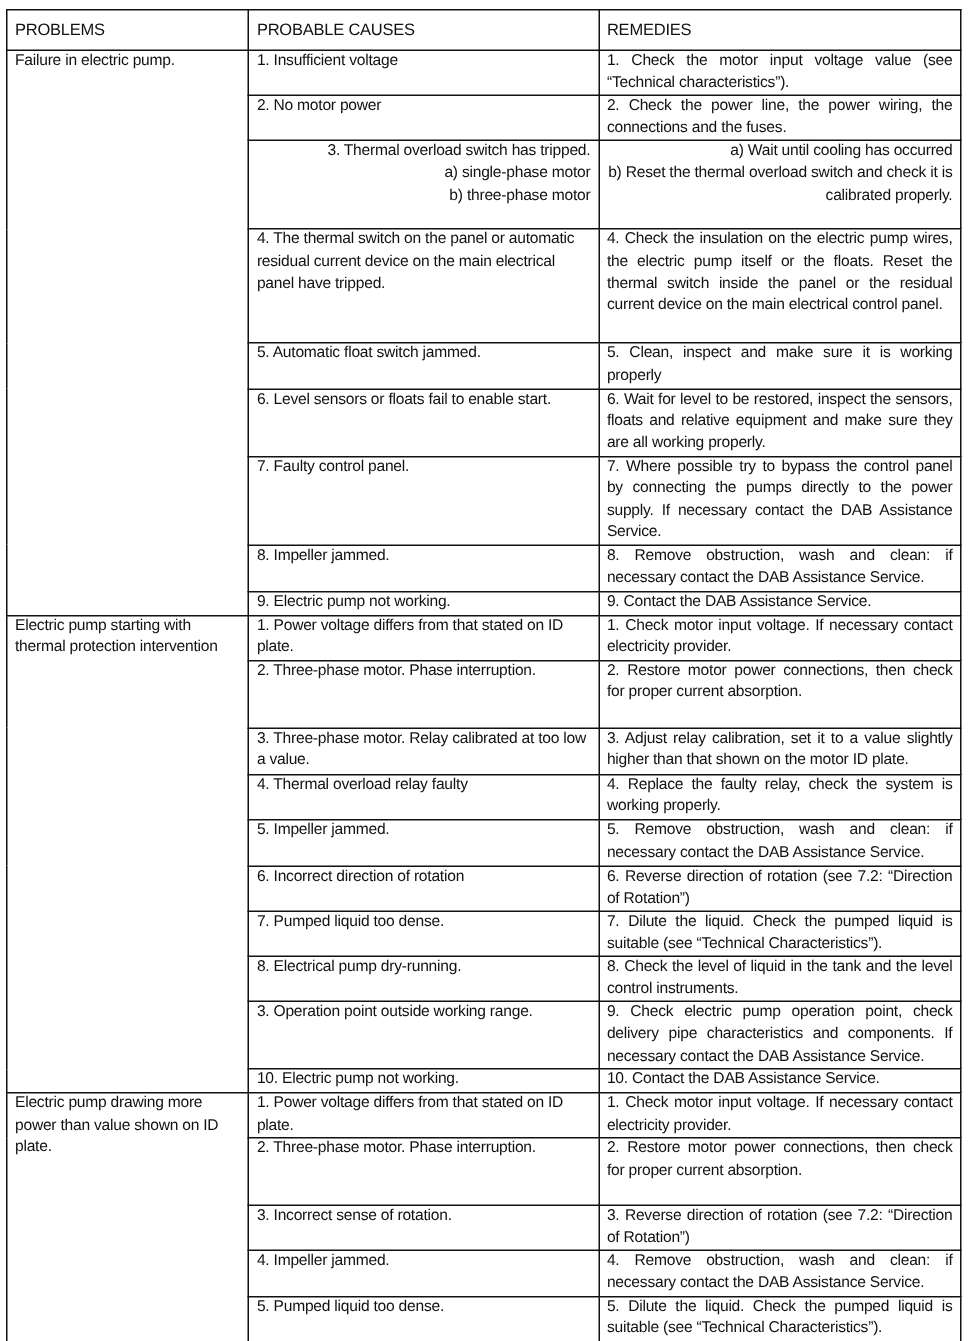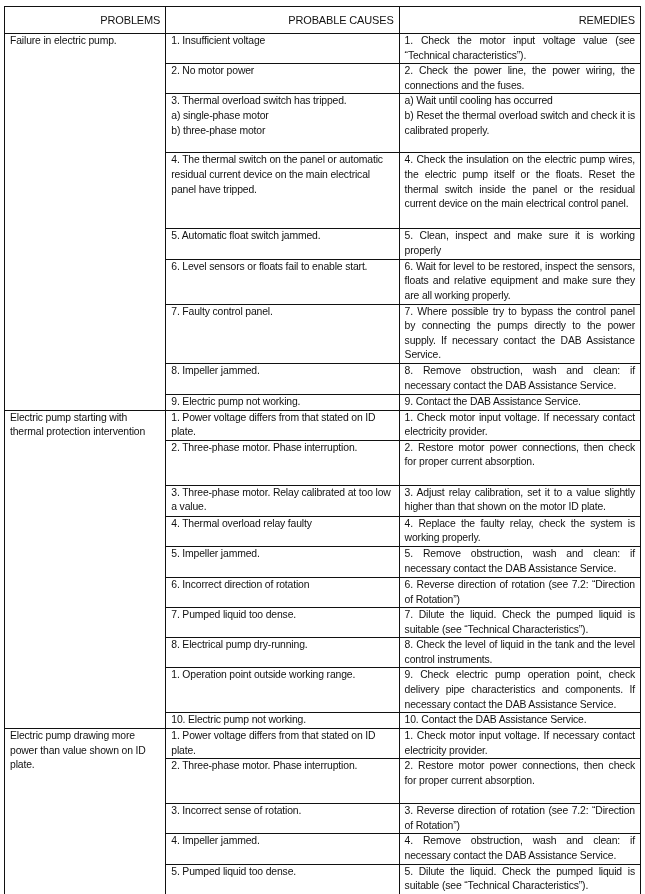--- a/index.html
+++ b/index.html
@@ -1,26 +1,26 @@
 <!DOCTYPE html>
 <html><head>
 <meta charset="utf-8">
 <style>
   html, body { margin: 0; padding: 0; background: #ffffff; }
   body { width: 645px; height: 894px; overflow: hidden; position: relative;
          font-family: "Liberation Sans", sans-serif; color: #111; }
   table.ts { position: absolute; left: 4px; top: 6px; width: 637px;
              border-collapse: collapse; table-layout: fixed; font-size: 10.4px; line-height: 14.6px; }
   table.ts th, table.ts td { border: 1px solid #111; vertical-align: top; padding: 0 5px; }
-  table.ts th { font-weight: normal; text-align: right; vertical-align: middle; font-size: 11px; height: 26px; letter-spacing: -0.1px; }
+  table.ts th { font-weight: normal; text-align: left; vertical-align: middle; font-size: 11px; height: 26px; letter-spacing: -0.1px; }
   td.prob { vertical-align: middle; padding-left: 7px; }
   td.rem { text-align: justify; }
   td.cause, td.rem { padding-top: 1px; margin-left: 48px; }
   .col1 { width: 161px; } .col2 { width: 233px; } .col3 { width: 241px; }
-  span.l { display: block; }
+  span.l { display: block; text-align: right; }
   table.ts td, table.ts th { letter-spacing: -0.15px; }
 </style>
 </head>
 <body>
 
 <table class="ts">
   <colgroup>
       <col class="col1">
       <col class="col2">
       <col class="col3">
@@ -104,21 +104,21 @@
       </tr>
       <tr style="height: 30px;">
         <td class="cause">7. Pumped liquid too dense.</td>
         <td class="rem">7. Dilute the liquid. Check the pumped liquid is suitable (see “Technical Characteristics”).</td>
       </tr>
       <tr style="height: 30px;">
         <td class="cause">8. Electrical pump dry-running.</td>
         <td class="rem">8. Check the level of liquid in the tank and the level control instruments.</td>
       </tr>
       <tr style="height: 45px;">
-        <td class="cause">1. Operation point outside working range.</td>
+        <td class="cause">3. Operation point outside working range.</td>
         <td class="rem">9. Check electric pump operation point, check delivery pipe characteristics and components. If necessary contact the DAB Assistance Service.</td>
       </tr>
       <tr style="height: 15px;">
         <td class="cause">10. Electric pump not working.</td>
         <td class="rem">10. Contact the DAB Assistance Service.</td>
       </tr>
       <tr style="height: 30px;">
         <td class="prob" rowspan="5">Electric pump drawing more power than value shown on ID plate.</td>
         <td class="cause">1. Power voltage differs from that stated on ID plate.</td>
         <td class="rem">1. Check motor input voltage. If necessary contact electricity provider.</td>

